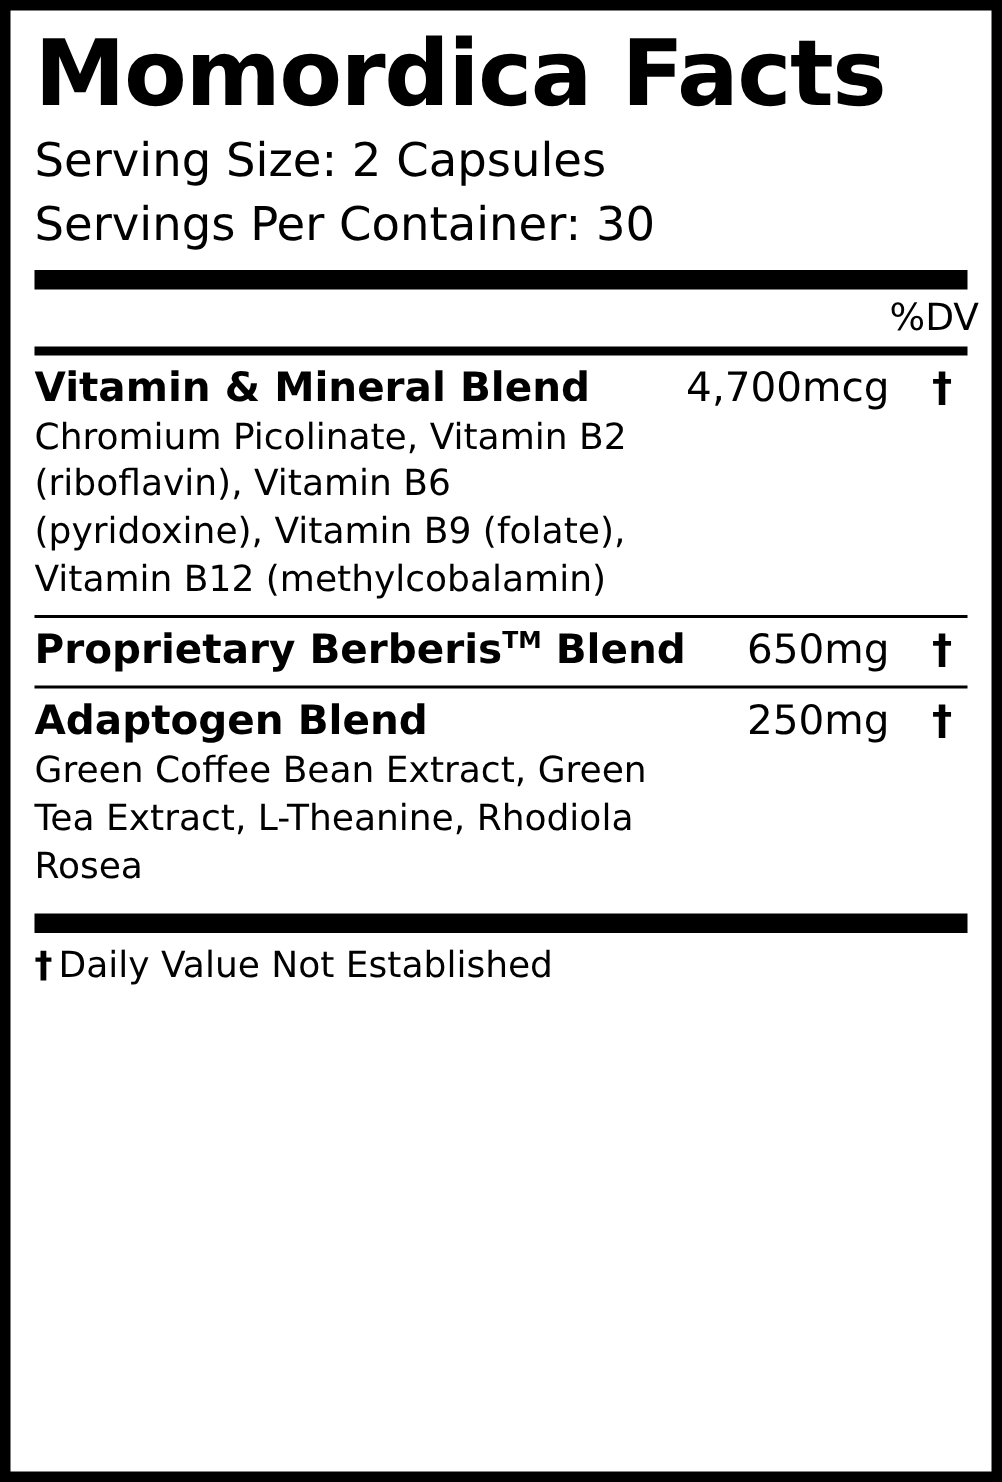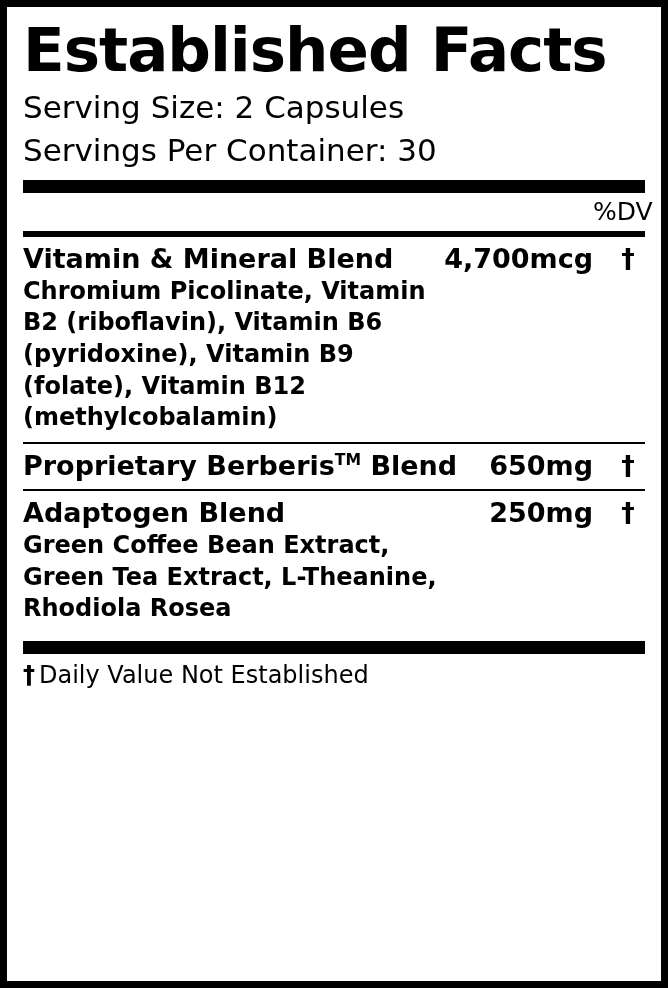--- a/index.html
+++ b/index.html
@@ -81,34 +81,34 @@
     font-size: 27px;
     font-weight: 700;
     line-height: 1.15;
   }
   .block-head .name {
     flex: 1 1 auto;
     white-space: nowrap;
   }
   .block-head .amt {
     flex: 0 0 auto;
-    font-weight: 700;
+    font-weight: 400;
     text-align: right;
     padding-right: 18px;
   }
   .block-head .dagger {
     flex: 0 0 auto;
     width: 34px;
     text-align: center;
     font-weight: 700;
   }
   .ingredients {
     font-size: 24px;
     line-height: 1.32;
-    font-weight: 700;
+    font-weight: 400;
     padding-top: 2px;
     max-width: 430px;
   }
 
   .footer {
     font-size: 24px;
     padding-top: 7px;
     font-weight: 400;
   }
   .footer .dg {
@@ -116,21 +116,21 @@
     margin-right: 4px;
   }
   .spacer { flex: 1 1 auto; }
   sup.tm { font-size: 0.58em; vertical-align: super; font-weight: 700; }
 </style>
 </head>
 <body>
 
 <div class="panel">
 
-  <div class="title">Established Facts</div>
+  <div class="title">Momordica Facts</div>
 
   <div class="serving-line">Serving Size: 2 Capsules</div>
   <div class="serving-line">Servings Per Container: 30</div>
 
   <div class="rule-thick"></div>
 
   <div class="amount-header">
     <span class="dv">%DV</span>
   </div>
 

